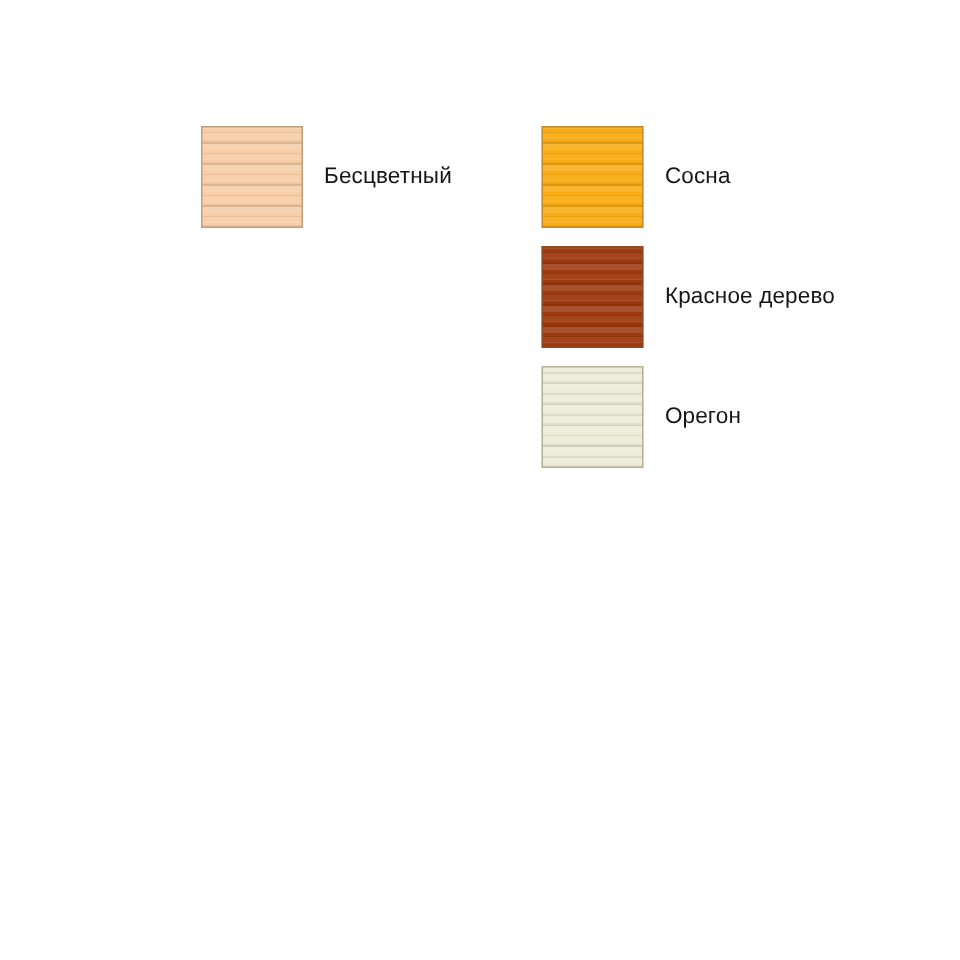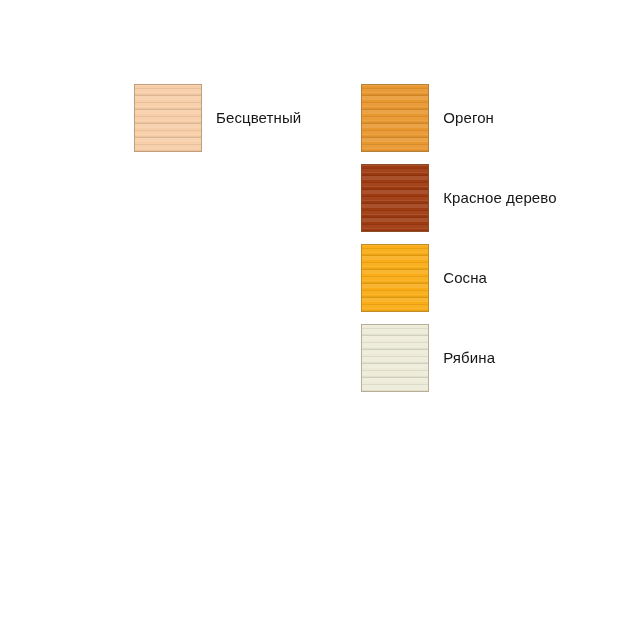--- a/index.html
+++ b/index.html
@@ -111,49 +111,42 @@
         <div class="swatch-label">Бесцветный</div>
       </div>
 
 
 
 
 
     </div>
 
     <div class="palette-column">
+
+
+
       <div class="swatch-row">
-        <div class="swatch-chip" style="background-color: rgb(232, 151, 46);">
+        <div class="swatch-chip" style="background-color: rgb(249, 172, 21);">
           <div class="grain"></div>
           <div class="grain2"></div>
         </div>
-        <div class="swatch-label">Орегон</div>
+        <div class="swatch-label">Сосна</div>
       </div>
-
-
 
       <div class="swatch-row">
         <div class="swatch-chip" style="background-color: rgb(158, 58, 16);">
           <div class="grain"></div>
           <div class="grain2"></div>
         </div>
         <div class="swatch-label">Красное дерево</div>
       </div>
 
       <div class="swatch-row">
-        <div class="swatch-chip" style="background-color: rgb(249, 172, 21);">
-          <div class="grain"></div>
-          <div class="grain2"></div>
-        </div>
-        <div class="swatch-label">Сосна</div>
-      </div>
-
-      <div class="swatch-row">
         <div class="swatch-chip" style="background-color: rgb(237, 235, 216);">
           <div class="grain"></div>
           <div class="grain2"></div>
         </div>
-        <div class="swatch-label">Рябина</div>
+        <div class="swatch-label">Орегон</div>
       </div>
     </div>
 
   </div>
 </div>
 
 </body></html>

